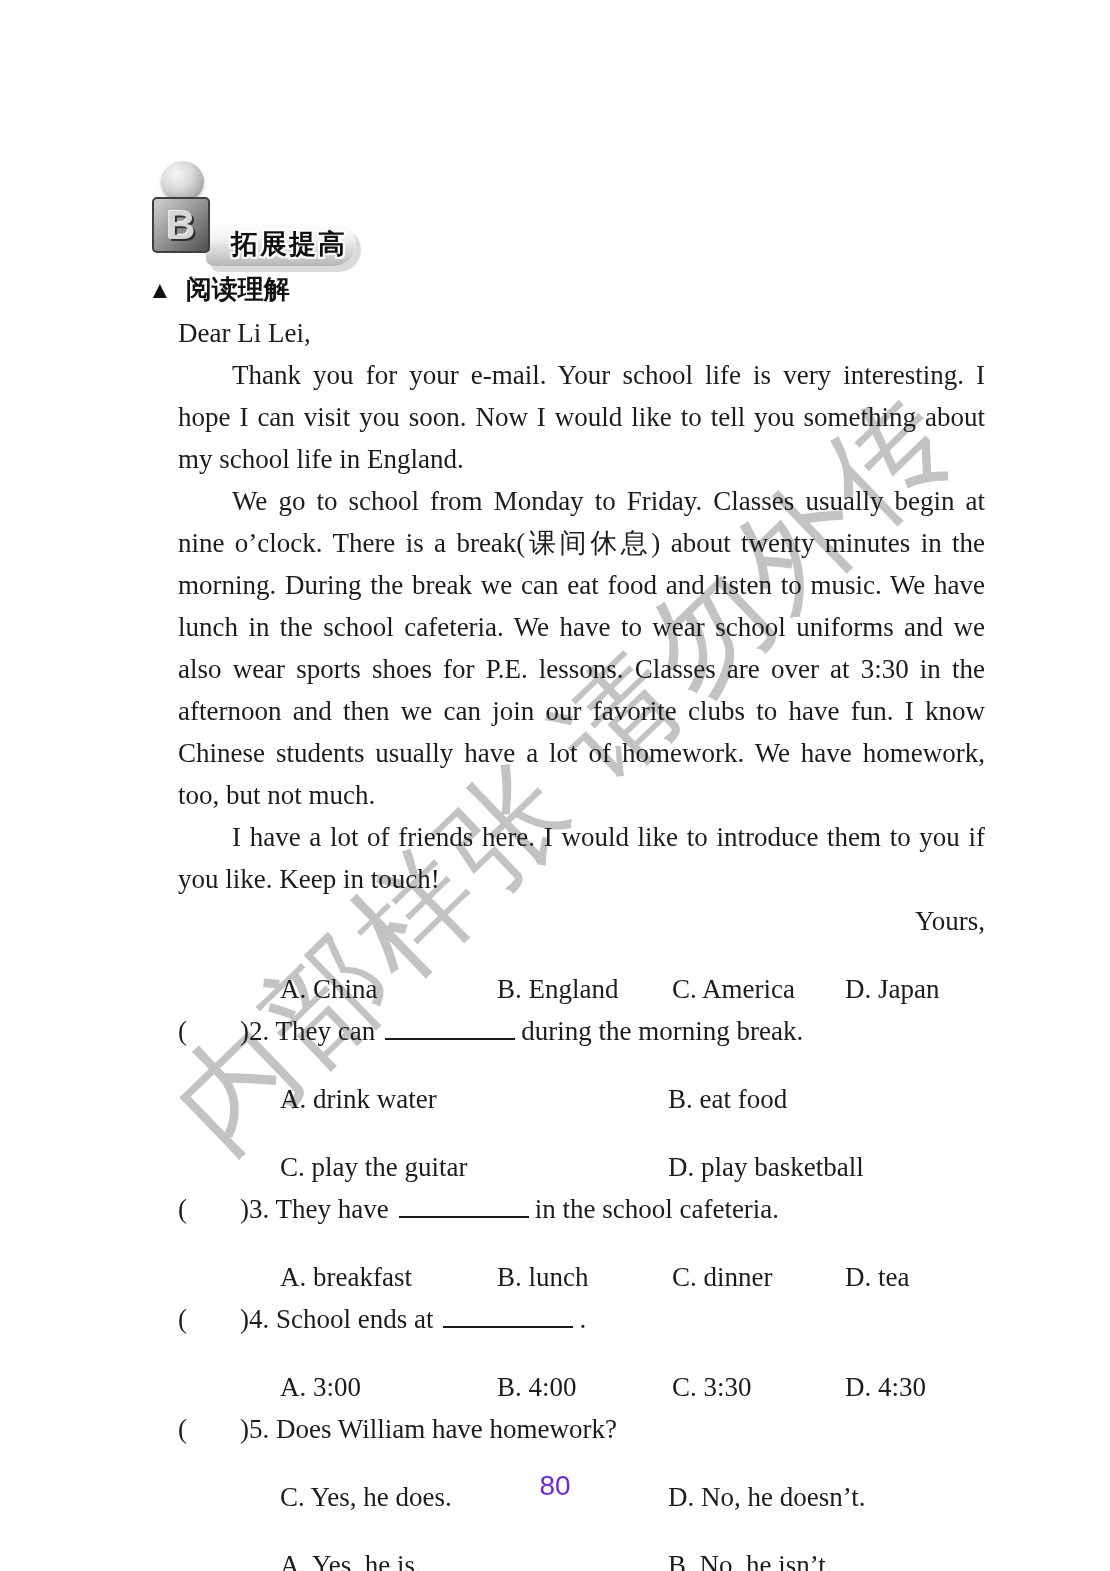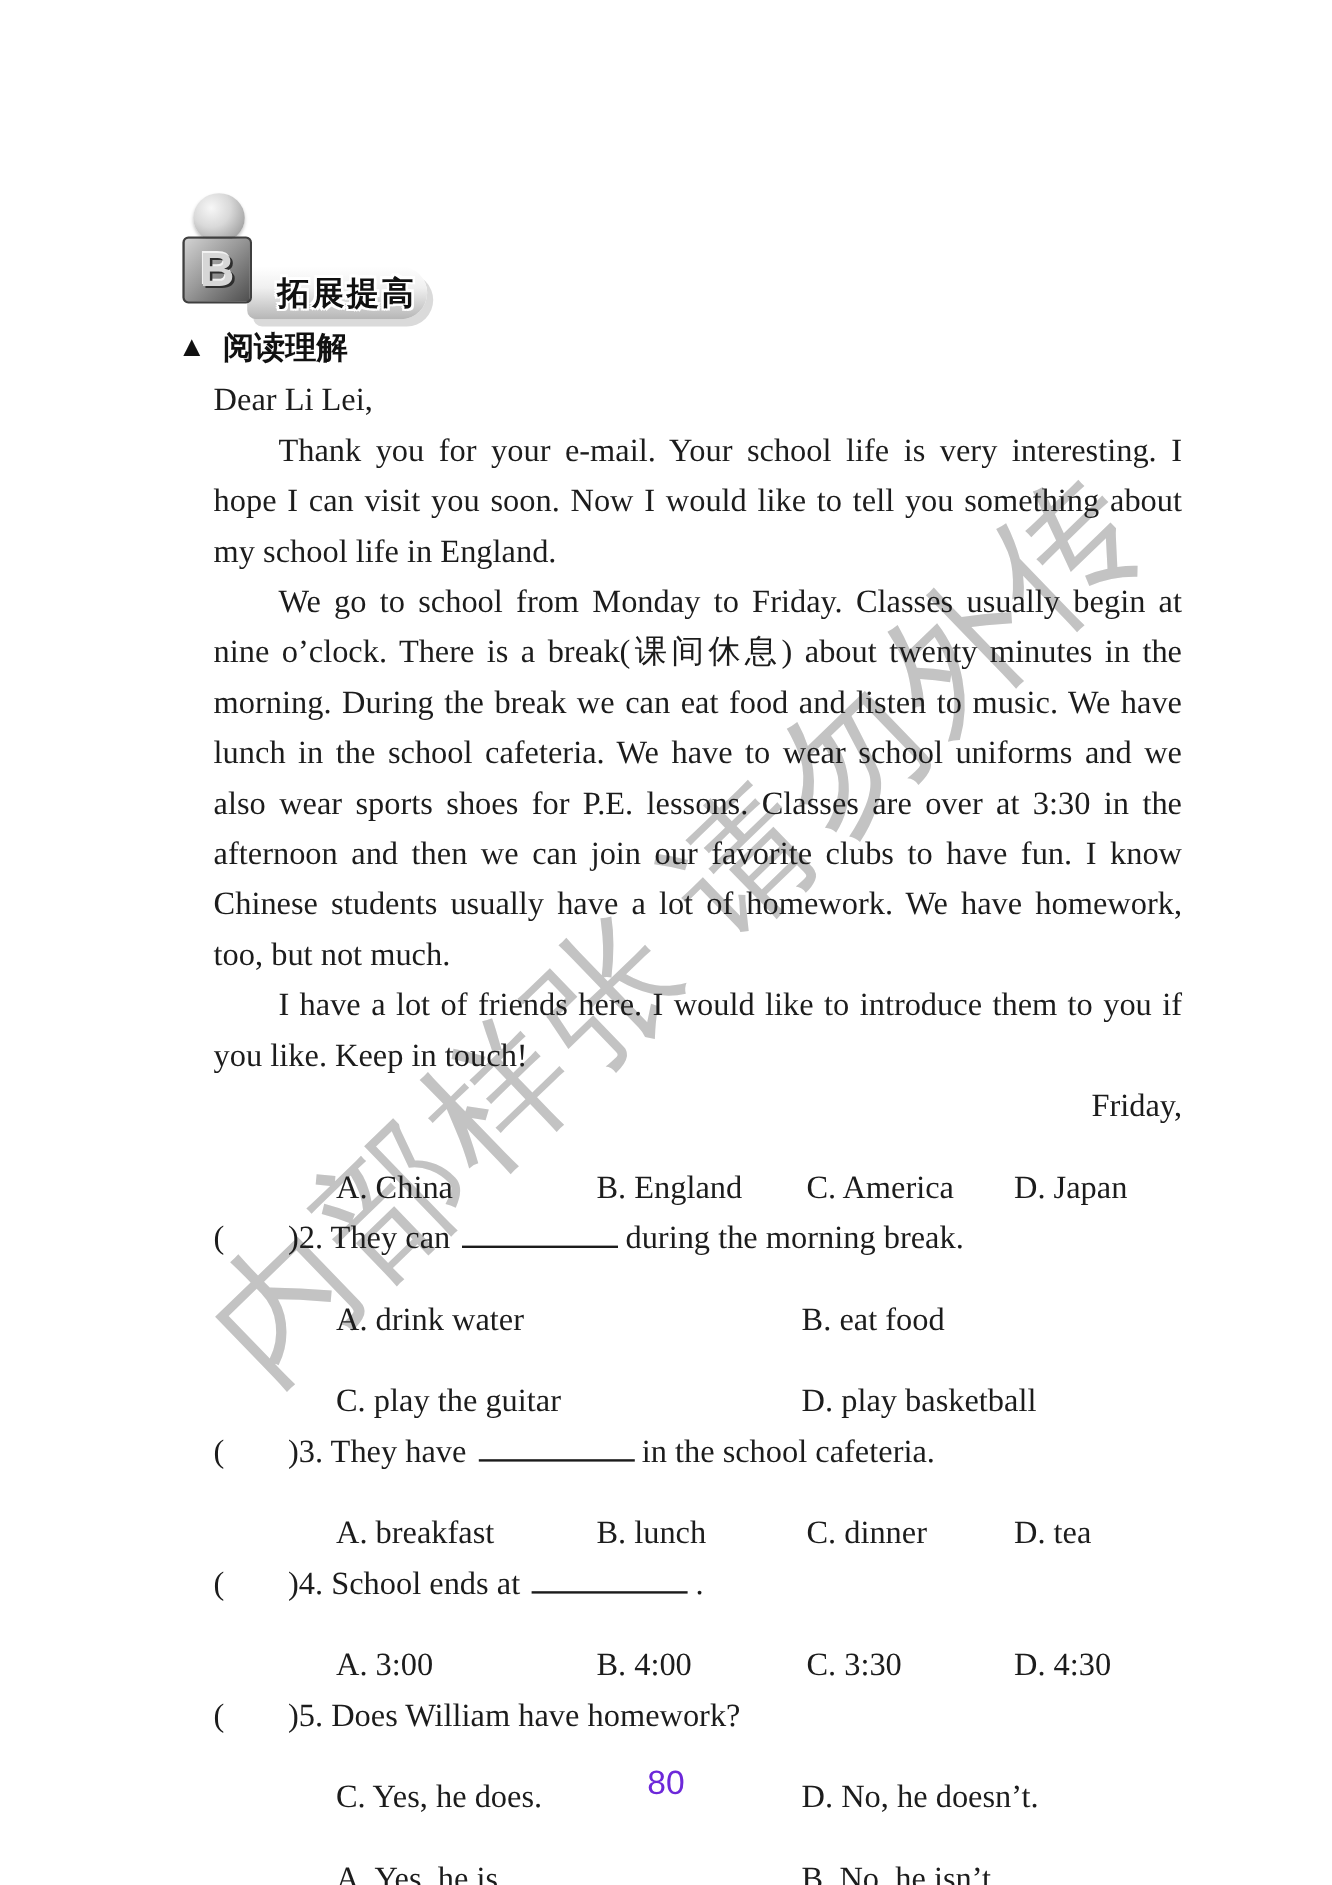--- a/index.html
+++ b/index.html
@@ -110,21 +110,21 @@
 <div class="section-heading">
   <span class="section-marker">▲</span>
   <span>阅读理解</span>
 </div>
 
 <div class="content">
   <p class="salutation">Dear Li Lei,</p>
   <p class="para">Thank you for your e-mail. Your school life is very interesting. I hope I can visit you soon. Now I would like to tell you something about my school life in England.</p>
   <p class="para">We go to school from Monday to Friday. Classes usually begin at nine o’clock. There is a break(课间休息) about twenty minutes in the morning. During the break we can eat food and listen to music. We have lunch in the school cafeteria. We have to wear school uniforms and we also wear sports shoes for P.E. lessons. Classes are over at 3:30 in the afternoon and then we can join our favorite clubs to have fun. I know Chinese students usually have a lot of homework. We have homework, too, but not much.</p>
   <p class="para">I have a lot of friends here. I would like to introduce them to you if you like. Keep in touch!</p>
-  <p class="closing">Friday,</p>
+  <p class="closing">Yours,</p>
 
   <div class="questions">
 
     <div class="q">
       <div class="q-opts four">
         <span class="opt">A. China</span><span class="opt">B. England</span><span class="opt">C. America</span><span class="opt">D. Japan</span>
       </div>
     </div>
 
     <div class="q">

